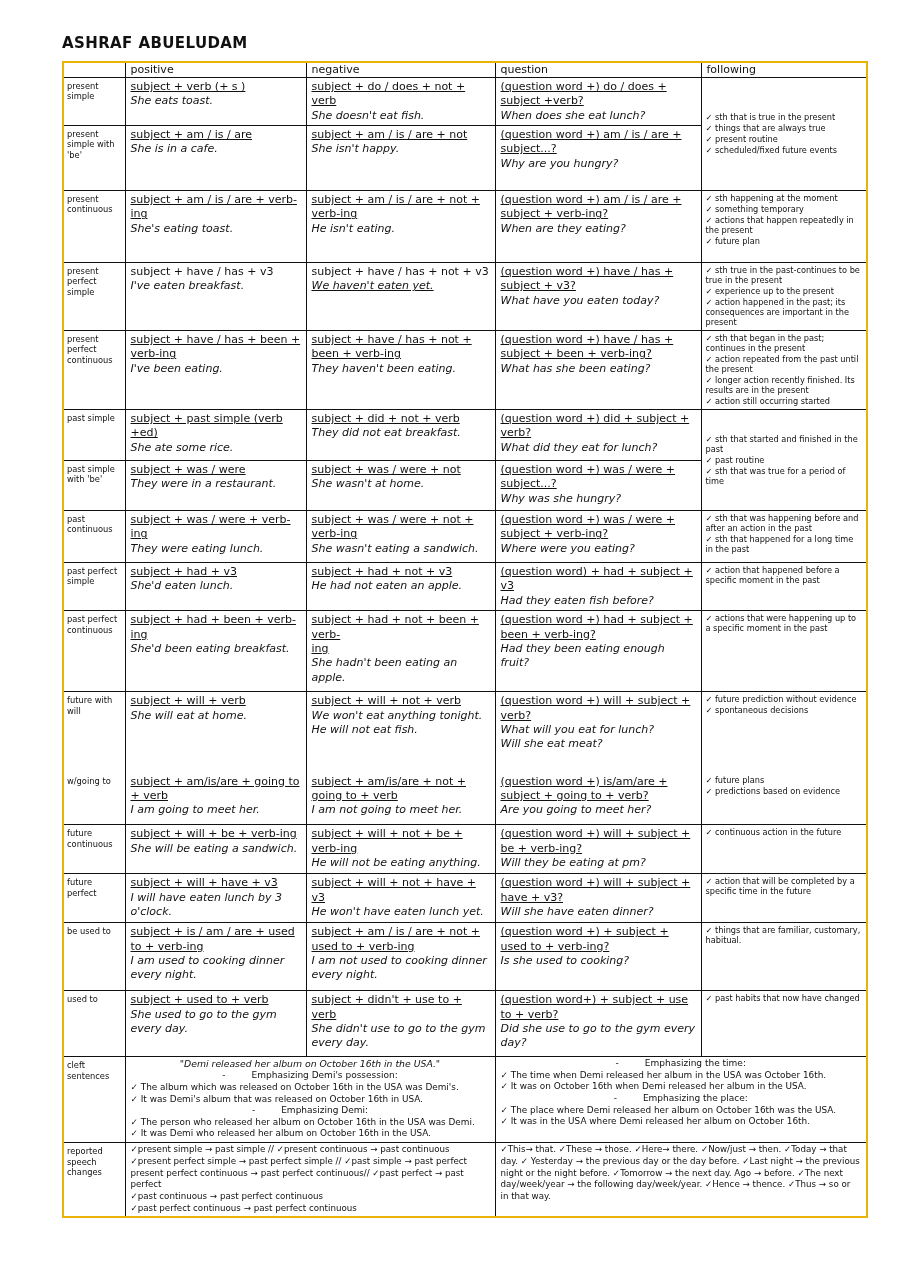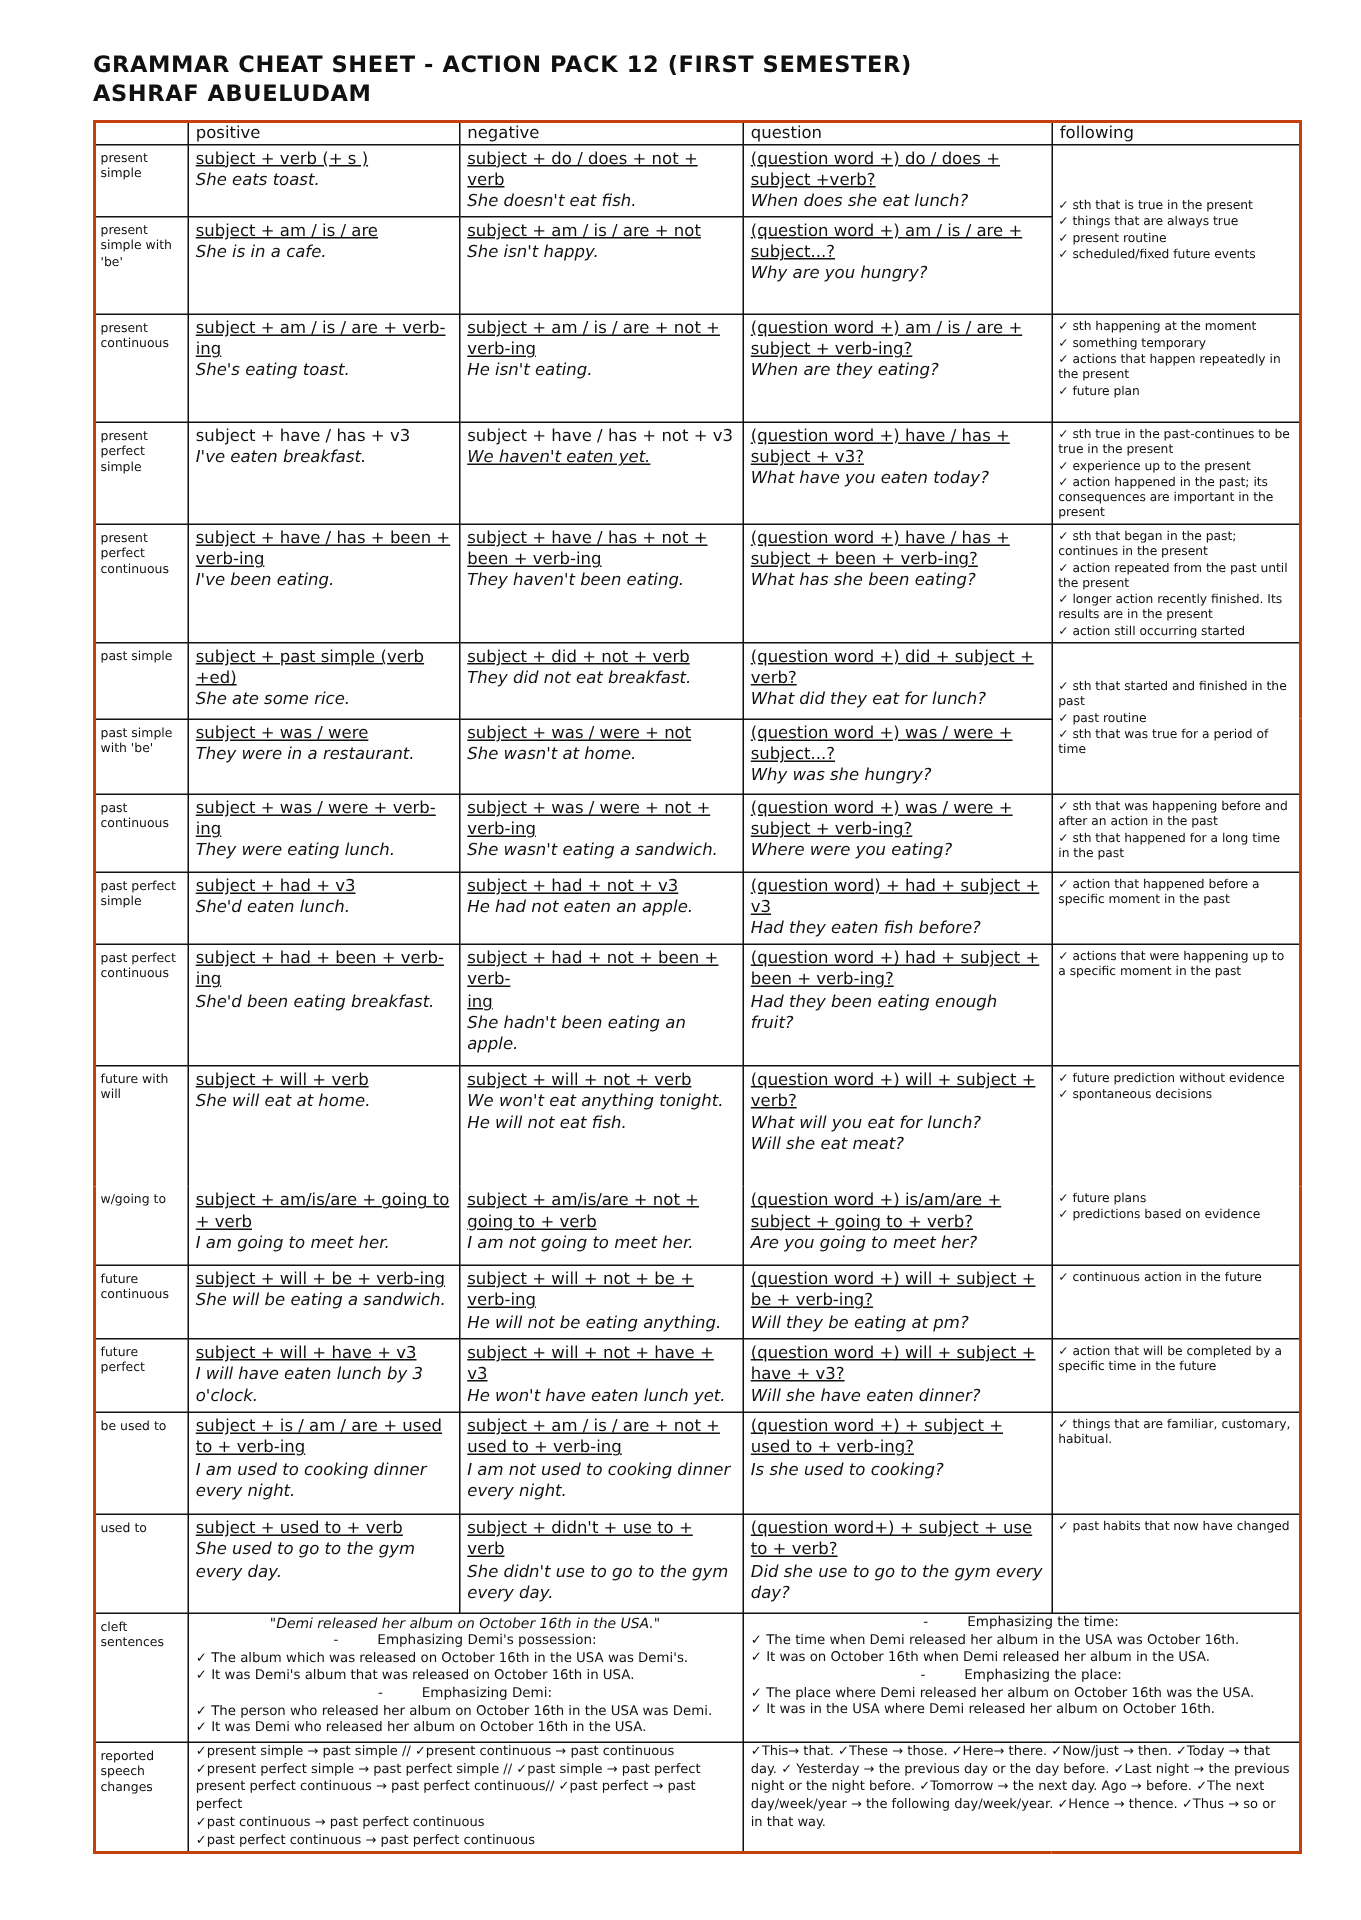--- a/index.html
+++ b/index.html
@@ -7,21 +7,21 @@
     width: 907px; height: 1280px;
     font-family: "DejaVu Sans", sans-serif;
     color: #111;
     overflow: hidden;
   }
   .page { padding: 34px 0 0 62px; }
   .title { font-size: 15px; font-weight: bold; margin: 0; letter-spacing: 0.4px; line-height: 1.25; }
   .subtitle { font-size: 15px; font-weight: bold; margin: 0 0 9px 0; letter-spacing: 0.4px; }
   table.sheet {
     border-collapse: collapse; table-layout: fixed;
-    width: 804px; border: 2px solid #c2410c;
+    width: 804px; border: 2px solid #eab308;
   }
   .sheet th, .sheet td {
     border: 1px solid #111; vertical-align: top;
     padding: 2px 5px; text-align: left; overflow: hidden;
   }
   .sheet thead th { font-size: 11px; font-weight: normal; padding: 0 5px 1px 5px; }
   th.tense { font-size: 8.3px; font-weight: normal; padding: 3px 2px 2px 3px; line-height: 1.25; }
   .formula { font-size: 11px; text-decoration: underline; line-height: 1.3; }
   .formula.nou { text-decoration: none; }
   .example { font-size: 11px; font-style: italic; line-height: 1.32; }
@@ -37,21 +37,20 @@
   .sec-head .dash { margin-right: 26px; }
   .emph { }
   .check-line { font-size: 8.9px; }
   .rs-line { font-size: 8.7px; line-height: 1.35; }
   .rs-text { font-size: 8.7px; line-height: 1.35; }
 </style>
 </head>
 <body>
 
 <div class="page">
-  <div class="title">GRAMMAR CHEAT SHEET - ACTION PACK 12 (FIRST SEMESTER)</div>
   <div class="subtitle">ASHRAF ABUELUDAM</div>
   <table class="sheet" id="sheet">
       <colgroup>
         <col style="width: 62px;">
         <col style="width: 181px;">
         <col style="width: 189px;">
         <col style="width: 206px;">
         <col style="width: 166px;">
       </colgroup>
       <thead>

